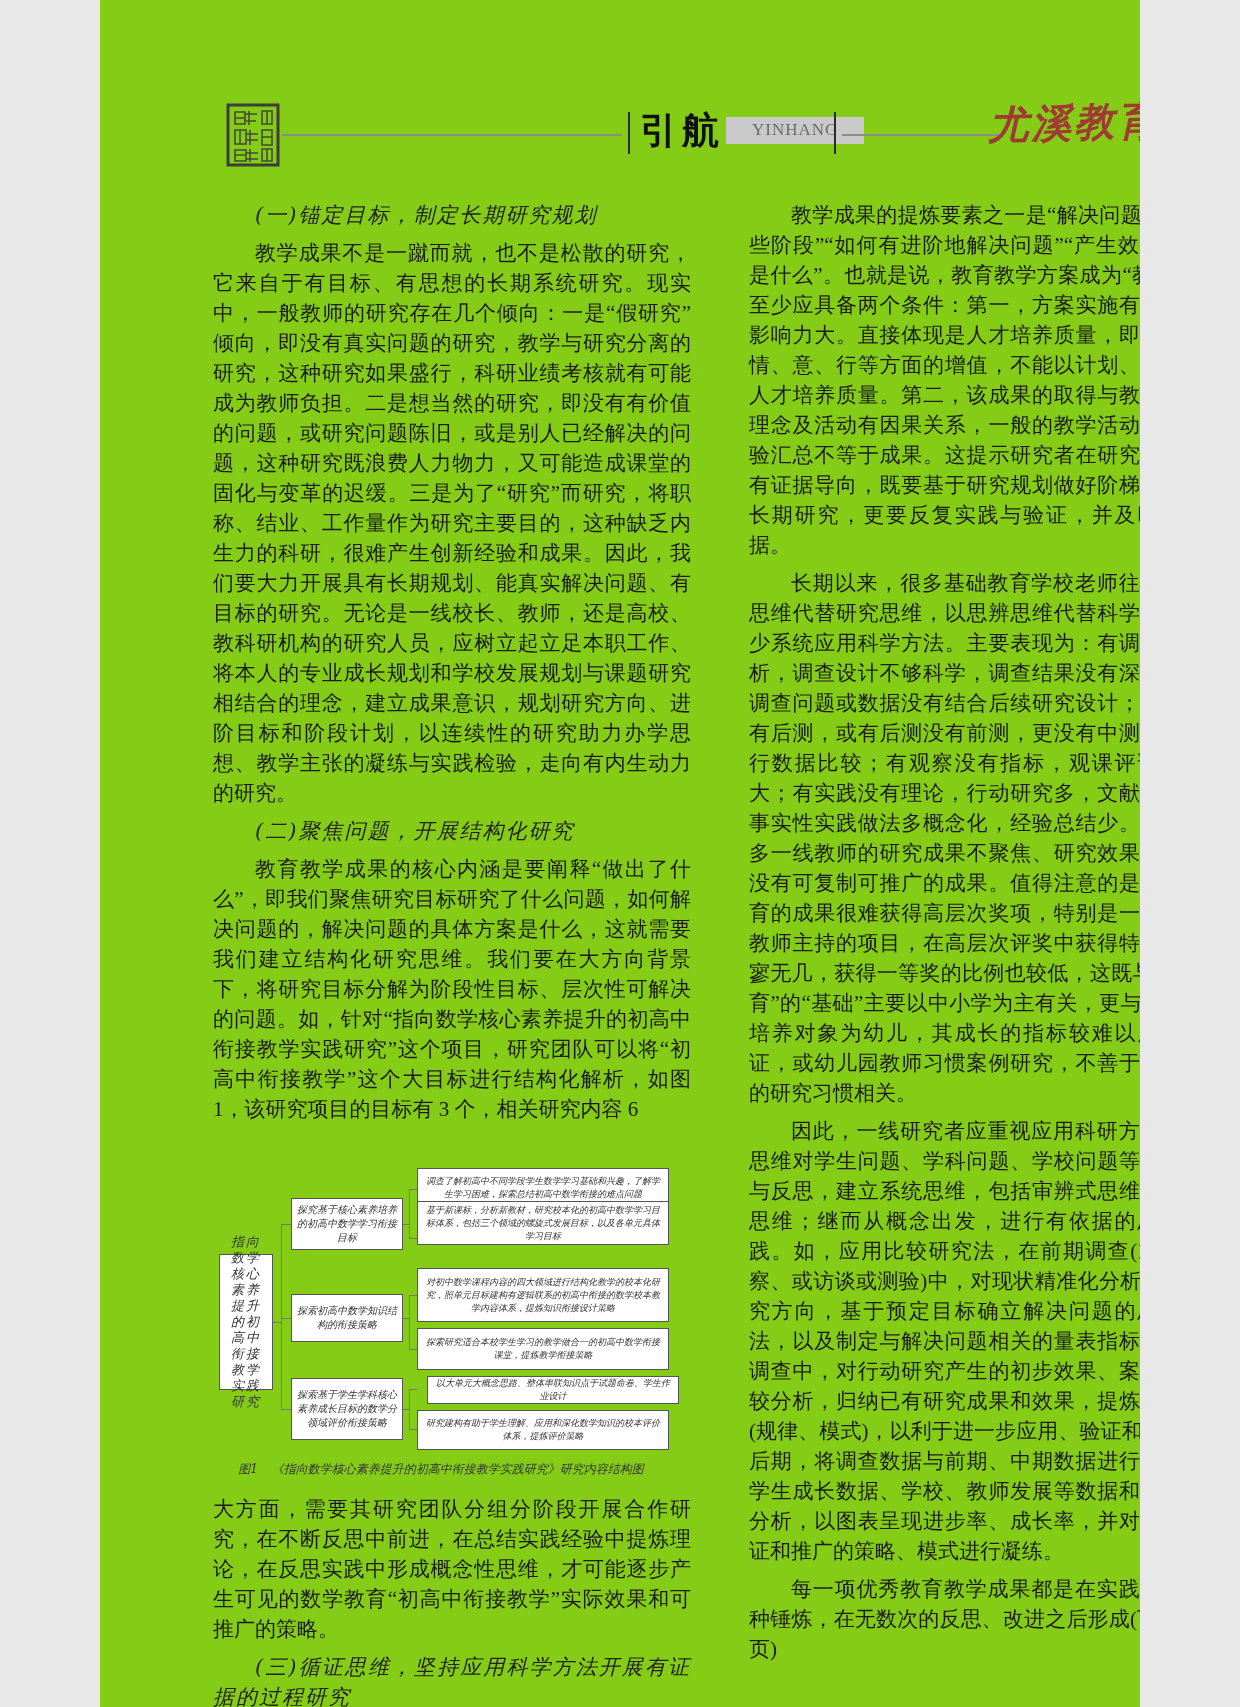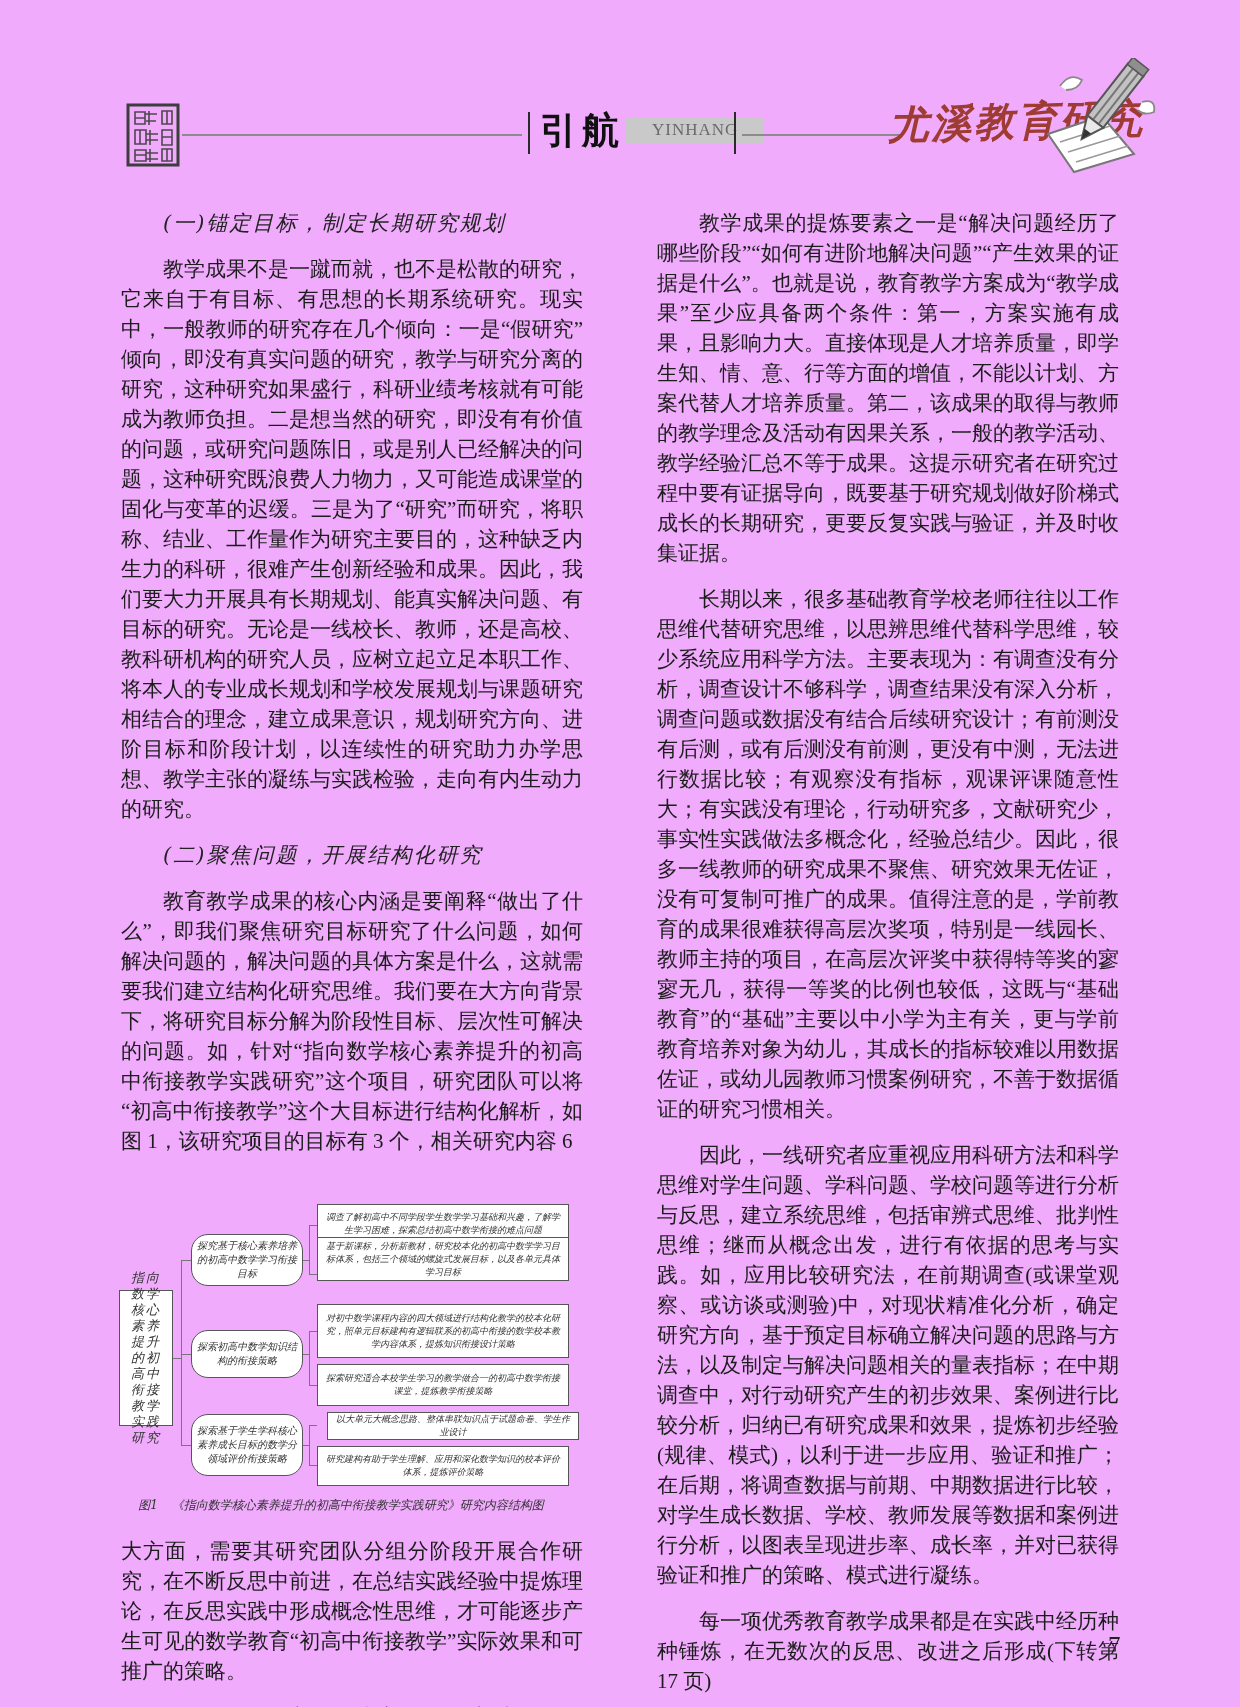--- a/index.html
+++ b/index.html
@@ -1,16 +1,16 @@
 <!DOCTYPE html>
 <html lang="zh"><head>
 <meta charset="utf-8">
 <style>
   html,body{margin:0;padding:0;background:#e8e8e8;}
-  .page{position:relative;width:1240px;height:1707px;margin:0 auto;background:#f0abfc;overflow:hidden;
+  .page{position:relative;width:1040px;height:1707px;margin:0 auto;background:#84cc16;overflow:hidden;
         font-family:"Liberation Serif","DejaVu Serif",serif;color:#1c1c1c;}
 
   
   .hdr{position:absolute;left:0;top:0;width:1240px;height:190px;}
   .seal{position:absolute;left:126px;top:102px;width:54px;height:66px;}
   .rule{position:absolute;top:134px;height:2px;background:#8c8c8c;}
   .rule-l{left:182px;width:340px;}
   .rule-r{left:742px;width:158px;}
   .vbar{position:absolute;top:112px;width:2px;height:42px;background:#2a2a2a;}
   .sec-title{position:absolute;left:540px;top:106px;font-family:"Liberation Sans","DejaVu Sans",sans-serif;
@@ -19,32 +19,32 @@
            font-family:"Liberation Serif",serif;font-size:17px;letter-spacing:1px;padding:3px 26px 4px;}
   .jtitle{position:absolute;left:888px;top:94px;font-size:40px;font-weight:700;font-style:italic;
           color:#9e3b32;letter-spacing:3px;transform:rotate(-1.5deg);font-family:"DejaVu Serif",serif;}
   .pencil{position:absolute;left:1030px;top:58px;width:130px;height:120px;}
 
   
   .col{position:absolute;top:192px;width:494px;font-size:21px;line-height:30px;
        text-align:justify;text-justify:inter-ideograph;}
   .col-left{left:105px;}
   .col-right{left:641px;}
-  .col p{margin:16px;text-indent:2em;}
+  .col p{margin:8px;text-indent:2em;}
   .col p.noindent{text-indent:0;}
   .subhead{font-family:"DejaVu Serif",serif;font-style:italic;letter-spacing:2px;color:#222;}
 
   
   .fig{position:relative;width:472px;height:314px;margin:12px 0 4px 0;
        font-family:"DejaVu Serif",serif;font-style:italic;}
   .fbox{position:absolute;border:1px solid #555;background:#fff;display:flex;align-items:center;
         justify-content:center;text-align:center;box-sizing:border-box;color:#333;}
   .froot{left:14px;top:118px;width:54px;height:136px;font-size:13px;line-height:16px;
          letter-spacing:2px;padding:2px 5px;word-break:break-all;}
-  .fmid{width:112px;font-size:10px;line-height:14px;padding:2px 4px;border-radius:17px;}
+  .fmid{width:112px;font-size:10px;line-height:14px;padding:2px 4px;}
   .fleaf{left:212px;width:252px;font-size:9px;line-height:13px;padding:2px 6px;}
   .hl,.vl{position:absolute;background:#777;}
   .hl{height:1px;} .vl{width:1px;}
   .fig-caption{width:472px;text-align:center;font-size:12px;color:#333;margin:2px 0 10px 0;
                font-family:"DejaVu Serif",serif;font-style:italic;}
   .fig-caption .lbl{margin-right:14px;}
 
   
   .pagenum{position:absolute;left:1108px;top:1632px;font-size:25px;color:#222;
            font-family:"Liberation Serif",serif;}

